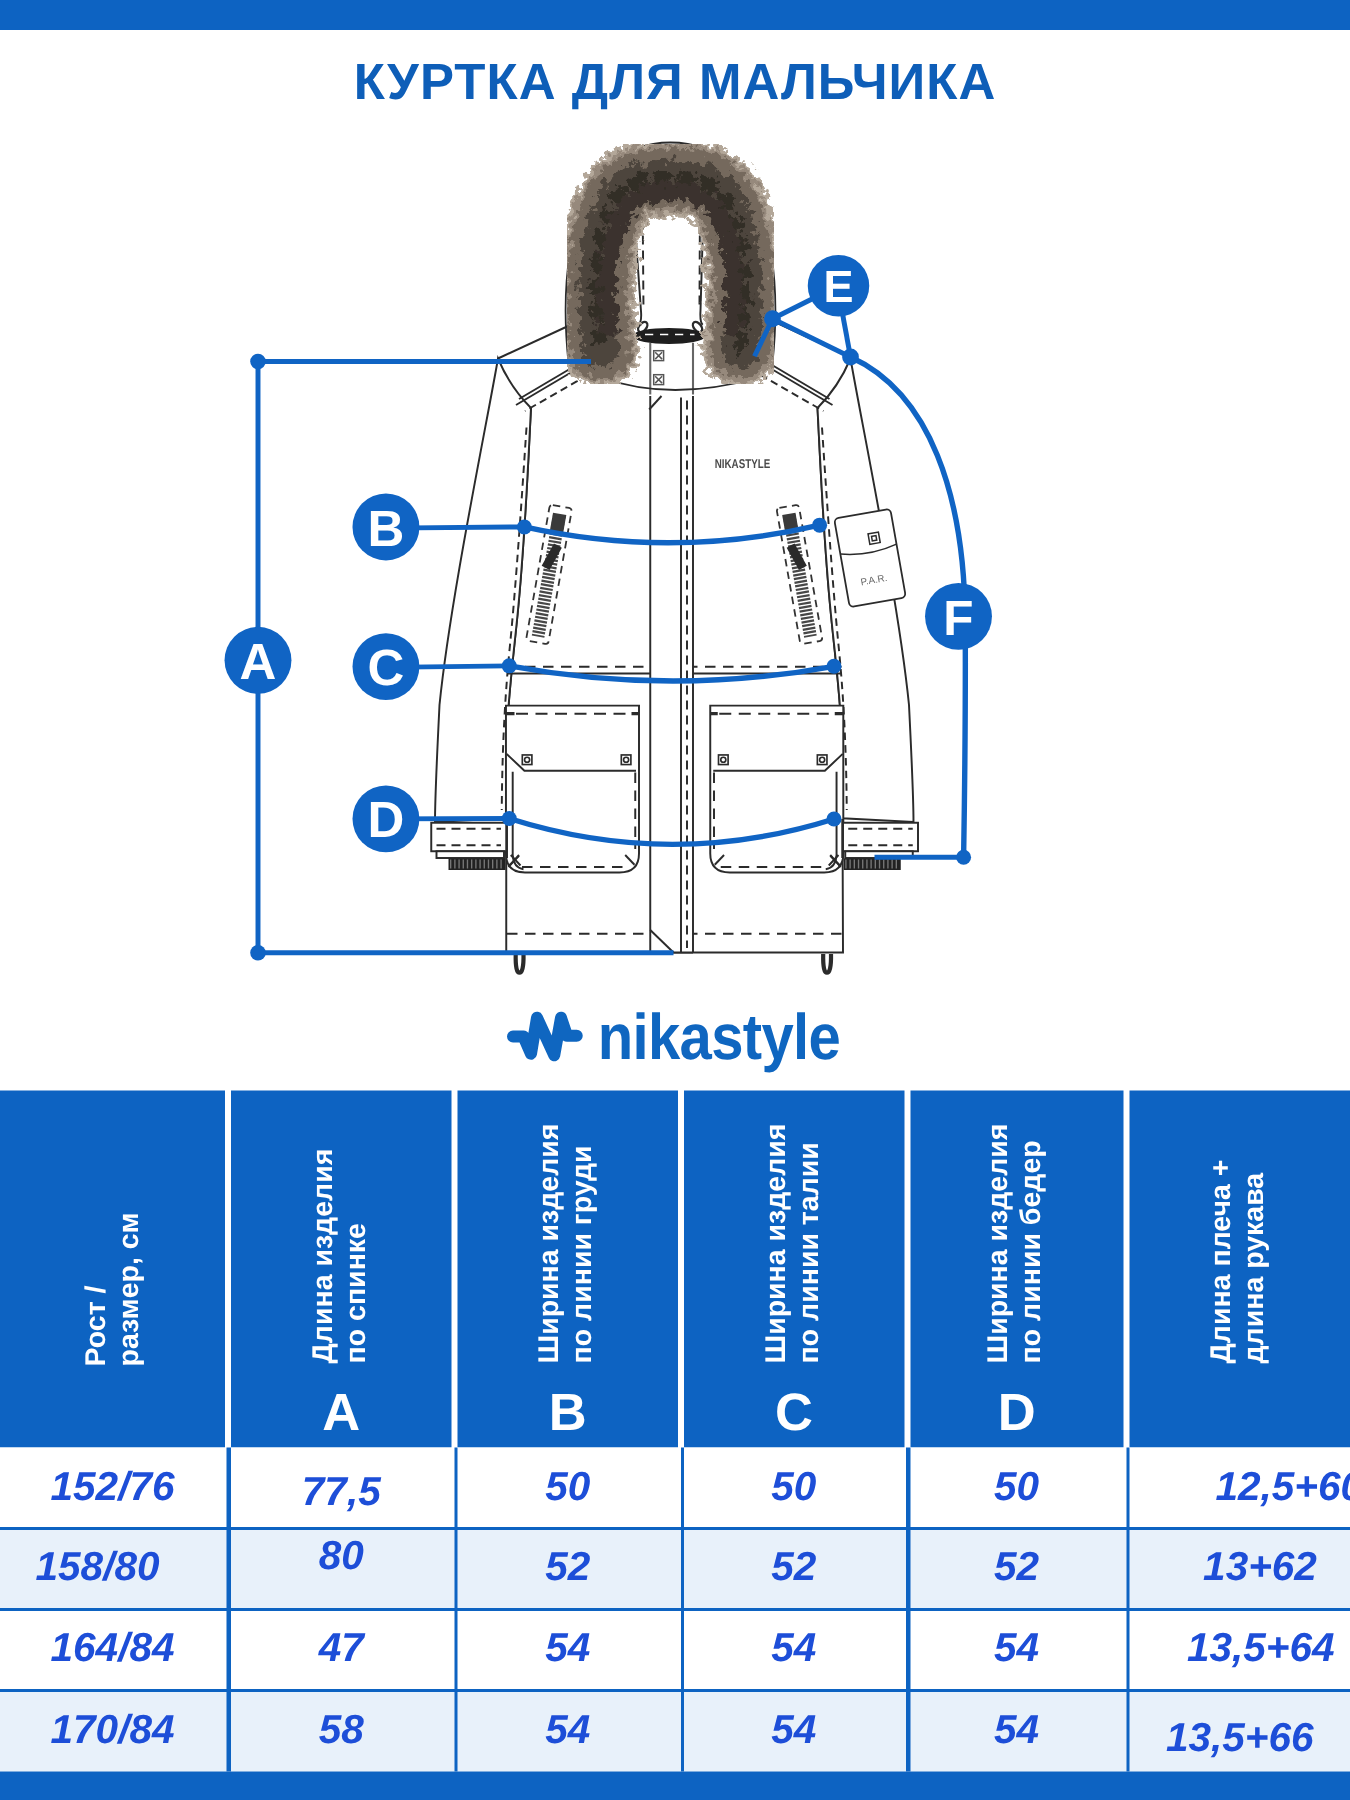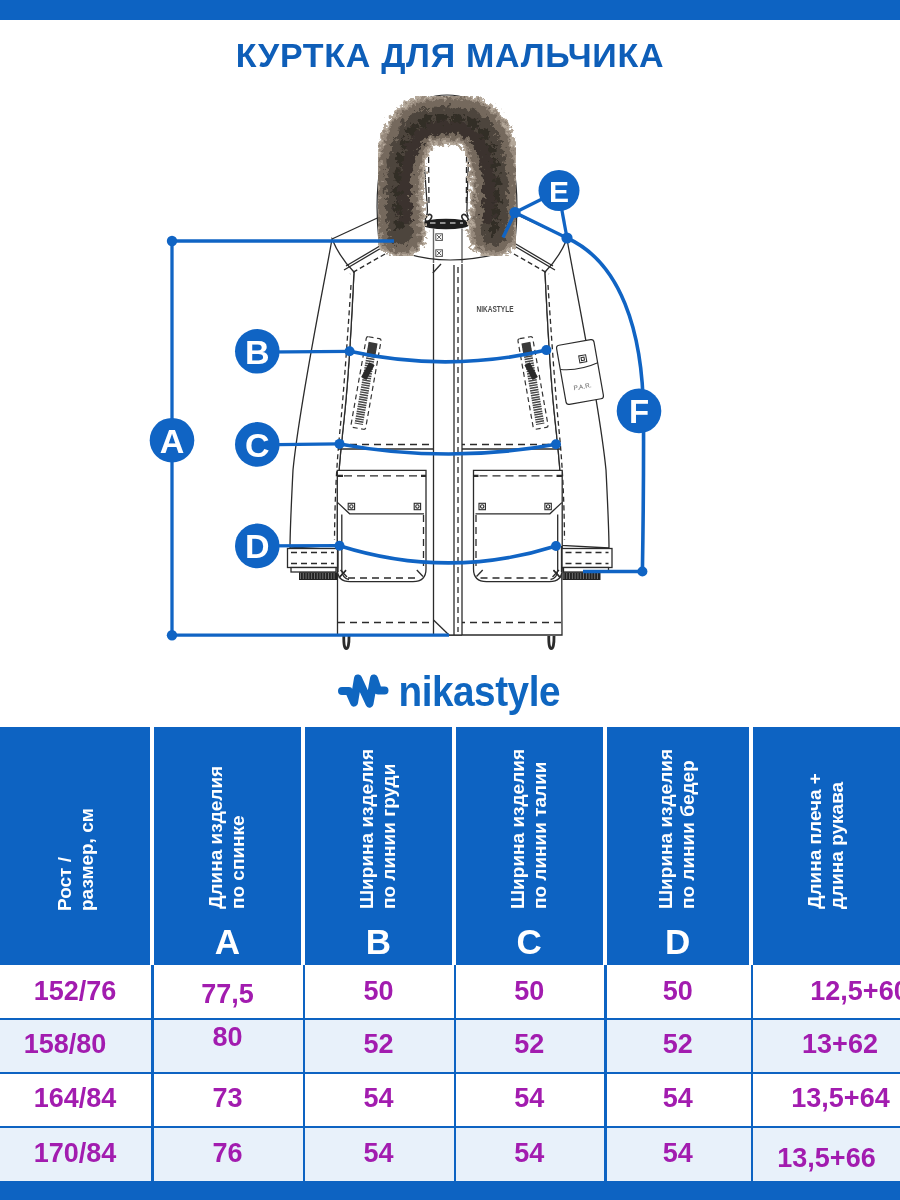--- a/index.html
+++ b/index.html
@@ -8,22 +8,22 @@
   .topbar{position:absolute;left:0;top:0;width:900px;height:20px;background:#0d63c2;}
   .botbar{position:absolute;left:0;top:1181px;width:900px;height:19px;background:#0d63c2;}
   .title{position:absolute;left:0;top:36px;width:900px;text-align:center;
          font-size:34px;font-weight:bold;color:#0e5eb8;letter-spacing:0.7px;}
   
   .thead{position:absolute;left:0;top:727px;width:900px;height:238px;}
   .hcell{position:absolute;top:0;height:238px;background:#0d63c2;}
   .rot{position:absolute;width:230px;transform-origin:0 0;transform:rotate(-90deg);
        color:#fff;font-weight:bold;font-size:19px;line-height:22px;white-space:pre;}
   .letter{position:absolute;color:#fff;font-weight:bold;font-size:35px;text-align:center;}
-  .dcell{color:#a21caf;font-weight:bold;font-size:27px;text-align:center;
-         display:flex;align-items:center;justify-content:center;}
+  .dcell{color:#1d4ed8;font-weight:bold;font-size:27px;text-align:center;
+         display:flex;align-items:center;justify-content:center;font-style:italic;}
 </style>
 </head>
 <body>
 <div class="topbar"></div>
 <div class="title">КУРТКА ДЛЯ МАЛЬЧИКА</div>
 
 <svg id="art" width="900" height="727" viewBox="0 0 900 727" style="position:absolute;left:0;top:0">
   <defs>
     <filter id="fuzz" x="-20%" y="-20%" width="140%" height="140%">
       <feTurbulence type="fractalNoise" baseFrequency="0.21" numOctaves="4" seed="7" result="n"></feTurbulence>
@@ -282,28 +282,28 @@
 <div class="dcell" style="position:absolute;left:753px;top:965px;width:147px;height:52.5px;margin-left:33px;">12,5+60</div>
 <div style="position:absolute;left:0;top:1017.5px;width:900px;height:54.0px;background:#e8f1fa;border-top:2.5px solid #0d63c2;box-sizing:border-box;"></div>
 <div class="dcell" style="position:absolute;left:0px;top:1017.5px;width:130px;height:54.0px;">158/80</div>
 <div class="dcell" style="position:absolute;left:154px;top:1017.5px;width:147px;height:40px;">80</div>
 <div class="dcell" style="position:absolute;left:305px;top:1017.5px;width:147px;height:54.0px;">52</div>
 <div class="dcell" style="position:absolute;left:456px;top:1017.5px;width:146.5px;height:54.0px;">52</div>
 <div class="dcell" style="position:absolute;left:606.5px;top:1017.5px;width:142.5px;height:54.0px;">52</div>
 <div class="dcell" style="position:absolute;left:753px;top:1017.5px;width:174px;height:54.0px;">13+62</div>
 <div style="position:absolute;left:0;top:1071.5px;width:900px;height:54.0px;background:#ffffff;border-top:2.5px solid #0d63c2;box-sizing:border-box;"></div>
 <div class="dcell" style="position:absolute;left:0px;top:1071.5px;width:150px;height:54.0px;">164/84</div>
-<div class="dcell" style="position:absolute;left:154px;top:1071.5px;width:147px;height:54.0px;">73</div>
+<div class="dcell" style="position:absolute;left:154px;top:1071.5px;width:147px;height:54.0px;">47</div>
 <div class="dcell" style="position:absolute;left:305px;top:1071.5px;width:147px;height:54.0px;">54</div>
 <div class="dcell" style="position:absolute;left:456px;top:1071.5px;width:146.5px;height:54.0px;">54</div>
 <div class="dcell" style="position:absolute;left:606.5px;top:1071.5px;width:142.5px;height:54.0px;">54</div>
 <div class="dcell" style="position:absolute;left:753px;top:1071.5px;width:175px;height:54.0px;">13,5+64</div>
 <div style="position:absolute;left:0;top:1125.5px;width:900px;height:55.5px;background:#e8f1fa;border-top:2.5px solid #0d63c2;box-sizing:border-box;"></div>
 <div class="dcell" style="position:absolute;left:0px;top:1125.5px;width:150px;height:55.5px;">170/84</div>
-<div class="dcell" style="position:absolute;left:154px;top:1125.5px;width:147px;height:55.5px;">76</div>
+<div class="dcell" style="position:absolute;left:154px;top:1125.5px;width:147px;height:55.5px;">58</div>
 <div class="dcell" style="position:absolute;left:305px;top:1125.5px;width:147px;height:55.5px;">54</div>
 <div class="dcell" style="position:absolute;left:456px;top:1125.5px;width:146.5px;height:55.5px;">54</div>
 <div class="dcell" style="position:absolute;left:606.5px;top:1125.5px;width:142.5px;height:55.5px;">54</div>
 <div class="dcell" style="position:absolute;left:753px;top:1125.5px;width:147px;height:66px;">13,5+66</div>
 <div style="position:absolute;left:151px;top:965px;width:2.5px;height:216px;background:#0d63c2;"></div>
 <div style="position:absolute;left:302.5px;top:965px;width:2.5px;height:216px;background:#0d63c2;"></div>
 <div style="position:absolute;left:453.5px;top:965px;width:2.5px;height:216px;background:#0d63c2;"></div>
 <div style="position:absolute;left:604px;top:965px;width:2.5px;height:216px;background:#0d63c2;"></div>
 <div style="position:absolute;left:750.5px;top:965px;width:2.5px;height:216px;background:#0d63c2;"></div>
 </div>

